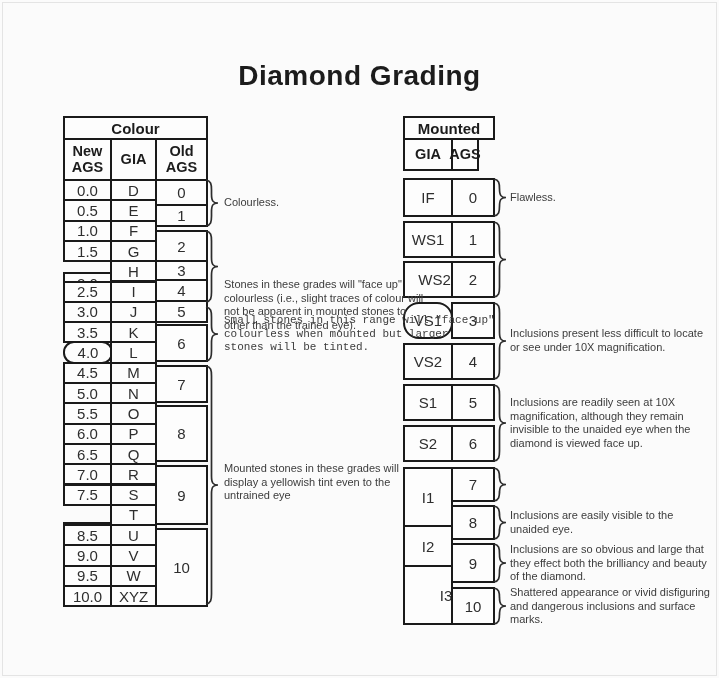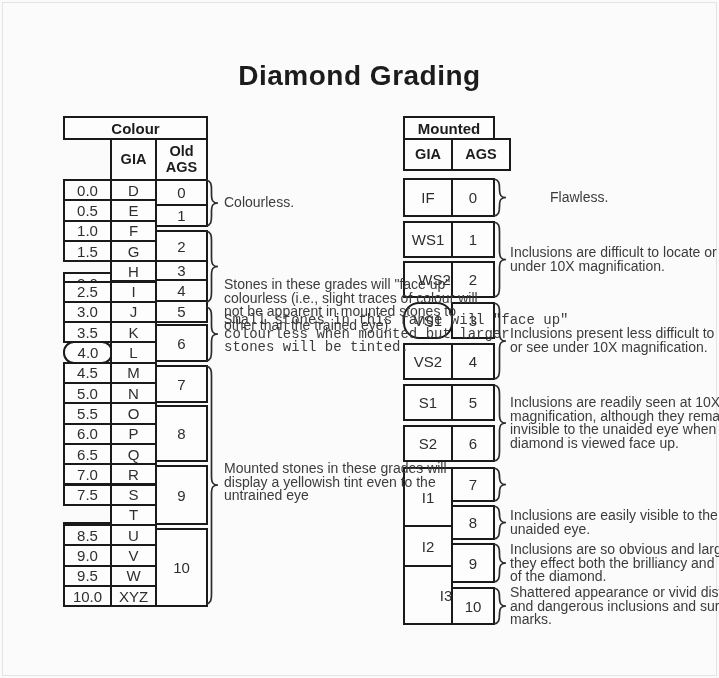--- a/index.html
+++ b/index.html
@@ -7,38 +7,39 @@
           font-family:"Liberation Sans",sans-serif;overflow:hidden;}
   .frame{position:absolute;inset:2px;border:1px solid #e4e4e4;pointer-events:none;}
   .title{position:absolute;top:60px;left:0;width:100%;text-align:center;margin:0;
          font-size:28px;font-weight:bold;color:#1c1c1c;letter-spacing:.5px;}
   .box{position:absolute;box-sizing:border-box;border:2px solid #1a1a1a;background:#fdfdfd;
        display:flex;align-items:center;justify-content:center;color:#2e2e2e;}
   .cell{font-size:15px;}
   .thead{font-weight:bold;font-size:15px;color:#1c1c1c;}
   .subhead{font-weight:bold;font-size:14.5px;line-height:1.05;text-align:center;color:#1c1c1c;
            padding:0 1px;}
-  .note{position:absolute;font-size:14px;line-height:13.5px;color:#3c3c3c;white-space:pre;}
+  .note{position:absolute;font-size:11px;line-height:13.5px;color:#3c3c3c;white-space:pre;}
   svg.brace{position:absolute;overflow:visible;}
 </style>
 </head>
 <body>
 
 <div class="canvas" id="canvas">
   <div class="frame"></div>
 
   <h1 class="title">Diamond Grading</h1>
 
   <div class="box thead" style="left:63px;top:116px;width:145px;height:24px;">Colour</div>
+  <div class="box subhead" style="left:63px;top:138px;width:49px;height:43px;">New AGS</div>
   <div class="box subhead" style="left:110px;top:138px;width:47px;height:43px;">GIA</div>
   <div class="box subhead" style="left:155px;top:138px;width:53px;height:43px;">Old AGS</div>
 
   <div class="box thead" style="left:403px;top:116px;width:92px;height:24px;">Mounted</div>
   <div class="box subhead" style="left:403px;top:138px;width:50px;height:33px;">GIA</div>
-  <div class="box subhead" style="left:451px;top:138px;width:60px;height:33px;">AGS</div>
+  <div class="box subhead" style="left:451px;top:138px;width:28px;height:33px;">AGS</div>
 <div class="box cell" style="left: 63px; top: 179px; width: 49px; height: 22.3px;">0.0</div>
     <div class="box cell" style="left: 110px; top: 179px; width: 47px; height: 22.3px;">D</div>
     <div class="box cell" style="left: 63px; top: 199.3px; width: 49px; height: 22.3px;">0.5</div>
     <div class="box cell" style="left: 110px; top: 199.3px; width: 47px; height: 22.3px;">E</div>
     <div class="box cell" style="left: 63px; top: 219.6px; width: 49px; height: 22.3px;">1.0</div>
     <div class="box cell" style="left: 110px; top: 219.6px; width: 47px; height: 22.3px;">F</div>
     <div class="box cell" style="left: 63px; top: 239.9px; width: 49px; height: 22.3px;">1.5</div>
     <div class="box cell" style="left: 110px; top: 239.9px; width: 47px; height: 22.3px;">G</div>
     <div class="box cell" style="left: 63px; top: 260.2px; width: 49px; height: 22.3px; margin-top: 12px;">2.0</div>
     <div class="box cell" style="left: 110px; top: 260.2px; width: 47px; height: 22.3px;">H</div>
@@ -146,23 +147,21 @@
     </svg>
     <svg width="18" height="35" viewBox="0 0 18 35" class="brace" style="left: 492px; top: 505px;">
       <path d="M2,1 C7,2 7.5,5 7.5,11 L7.5,8.5 C7.5,15.5 9,17.5 14,17.5 C9,17.5 7.5,19.5 7.5,26.5 L7.5,24 C7.5,30 7,33 2,34" fill="none" stroke="#2d2d2d" stroke-width="1.7"></path>
     </svg>
     <svg width="18" height="40" viewBox="0 0 18 40" class="brace" style="left: 492px; top: 543px;">
       <path d="M2,1 C7,2 7.5,5 7.5,11 L7.5,11 C7.5,18 9,20 14,20 C9,20 7.5,22 7.5,29 L7.5,29 C7.5,35 7,38 2,39" fill="none" stroke="#2d2d2d" stroke-width="1.7"></path>
     </svg>
     <svg width="18" height="38" viewBox="0 0 18 38" class="brace" style="left: 492px; top: 587px;">
       <path d="M2,1 C7,2 7.5,5 7.5,11 L7.5,10 C7.5,17 9,19 14,19 C9,19 7.5,21 7.5,28 L7.5,27 C7.5,33 7,36 2,37" fill="none" stroke="#2d2d2d" stroke-width="1.7"></path>
     </svg>
-    <div class="note" style="left: 510px; top: 191px; margin-left: 40px;">Flawless.</div>
-    <div class="note" style="left: 510px; top: 246px;">Inclusions are difficult to locate or see
-under 10X magnification.</div>
+    <div class="note" style="left: 510px; top: 191px;">Flawless.</div>
     <div class="note" style="left: 510px; top: 327px;">Inclusions present less difficult to locate
 or see under 10X magnification.</div>
     <div class="note" style="left: 510px; top: 396px;">Inclusions are readily seen at 10X
 magnification, although they remain
 invisible to the unaided eye when the
 diamond is viewed face up.</div>
     <div class="note" style="left: 510px; top: 509px;">Inclusions are easily visible to the
 unaided eye.</div>
     <div class="note" style="left: 510px; top: 543px;">Inclusions are so obvious and large that
 they effect both the brilliancy and beauty

